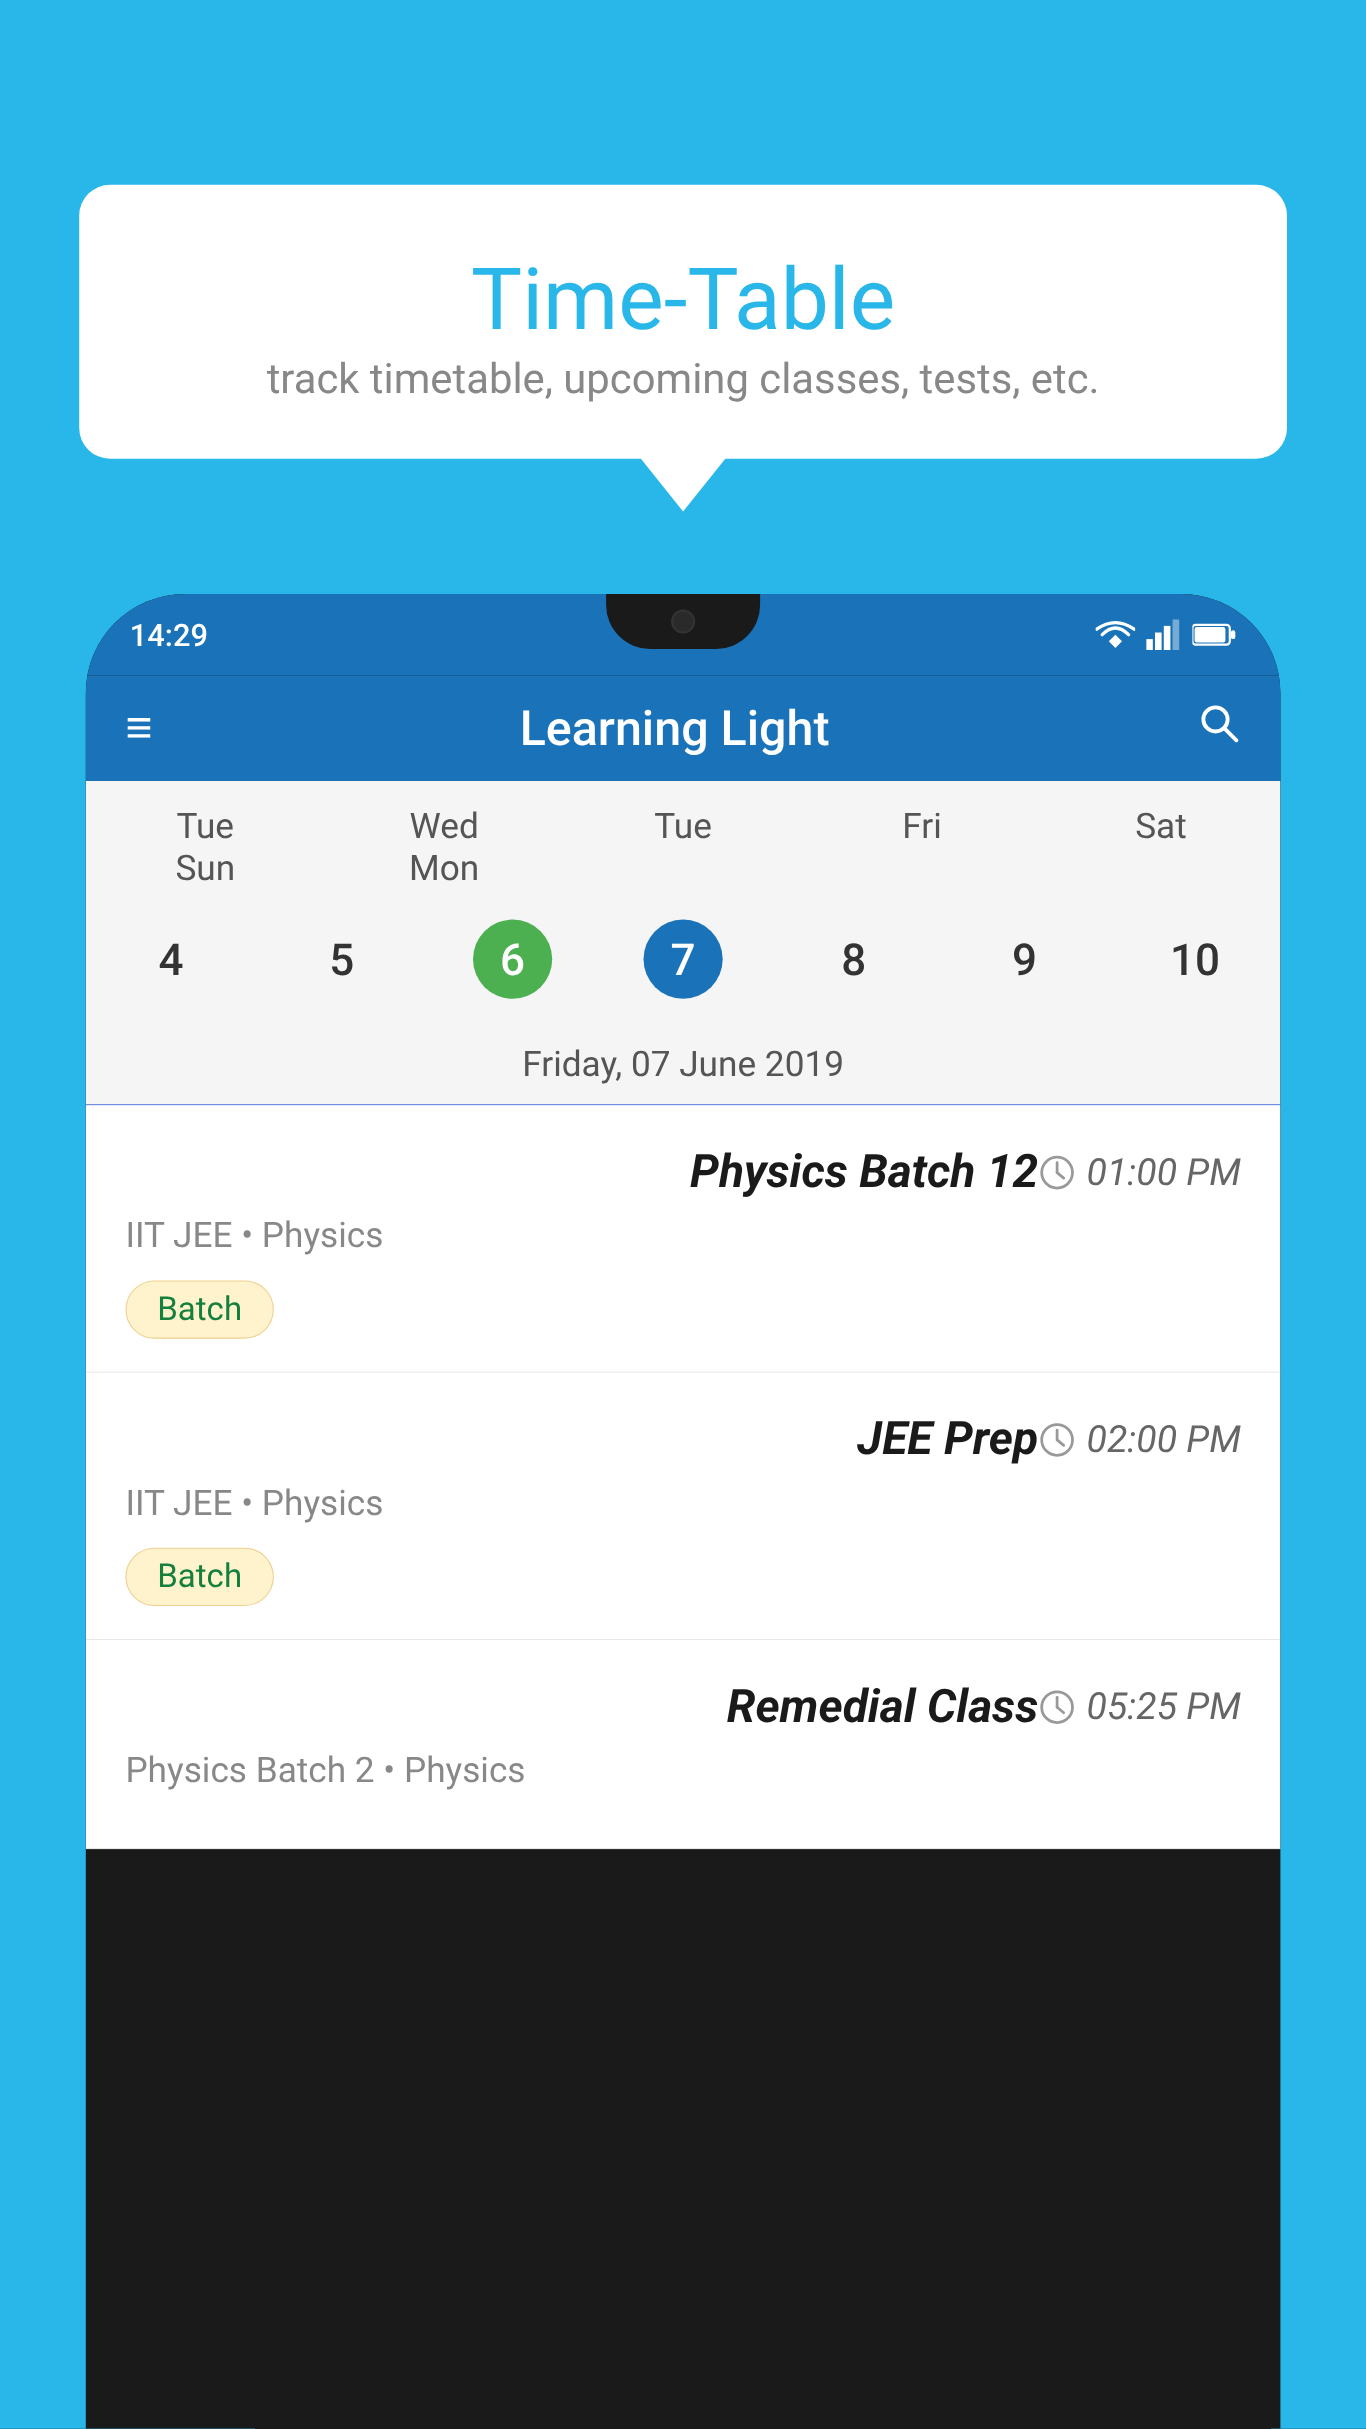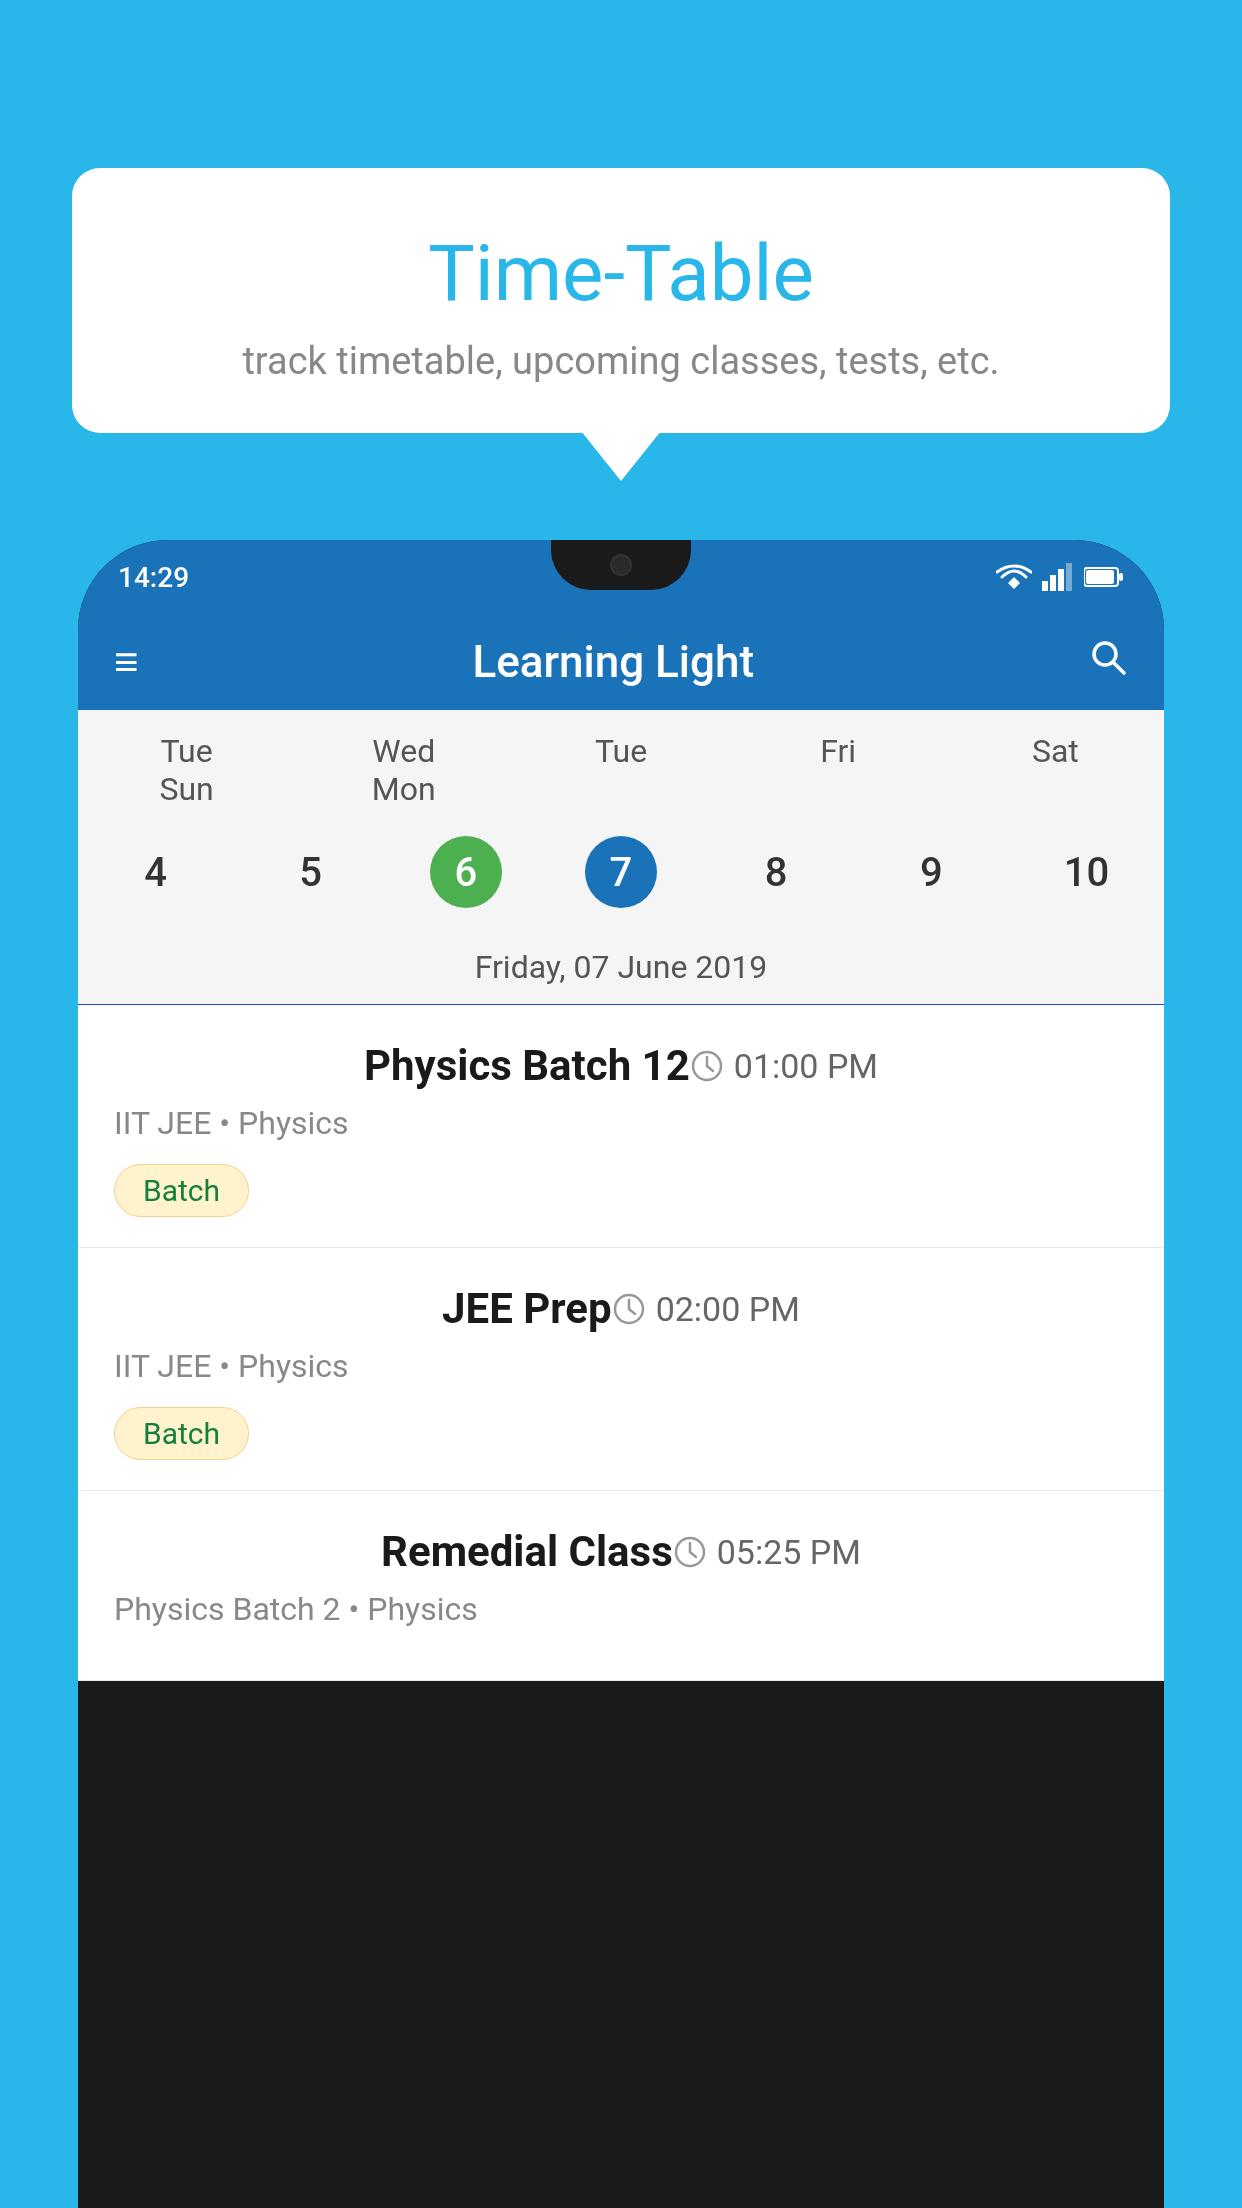--- a/index.html
+++ b/index.html
@@ -31,21 +31,21 @@
       left: 50%;
       transform: translateX(-50%);
       border-width: 50px 40px 0 40px;
       border-style: solid;
       border-color: #ffffff transparent transparent transparent;
     }
     .tooltip-title {
       font-size: 78px;
       color: #29b6e8;
       font-weight: 400;
-      margin-bottom: 20px;
+      margin-bottom: 4px;
     }
     .tooltip-subtitle {
       font-size: 38px;
       color: #888888;
       font-weight: 400;
     }
 
     
     .phone-frame {
       position: absolute;
@@ -189,22 +189,23 @@
       background: #ffffff;
     }
     .schedule-item {
       padding: 36px 36px 30px 36px;
       border-bottom: 1px solid #e8e8e8;
       background: white;
     }
     .schedule-item-header {
       display: flex;
       align-items: center;
-      justify-content: center;
+      justify-content: flex-end;
       margin-bottom: 14px;
+      font-style: italic;
     }
     .schedule-item-title {
       font-size: 42px;
       font-weight: 700;
       color: #1a1a1a;
     }
     .schedule-item-time {
       display: flex;
       align-items: center;
       gap: 10px;

